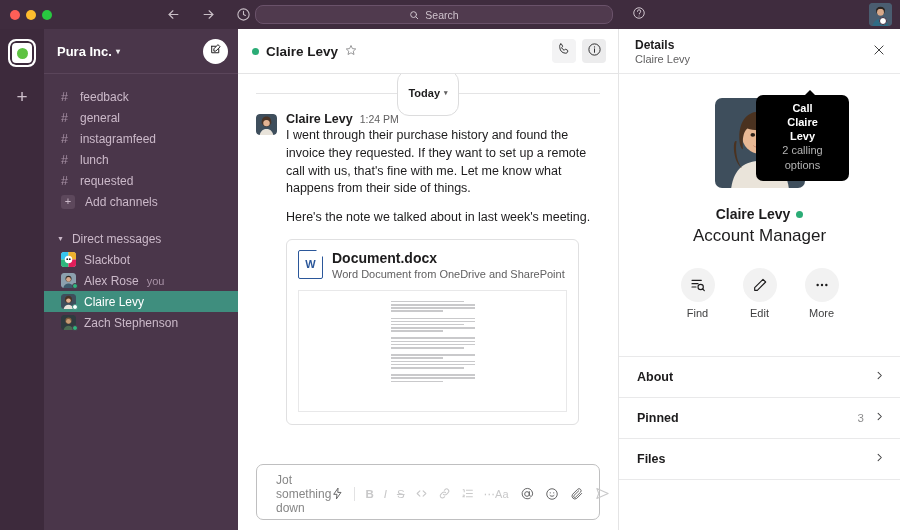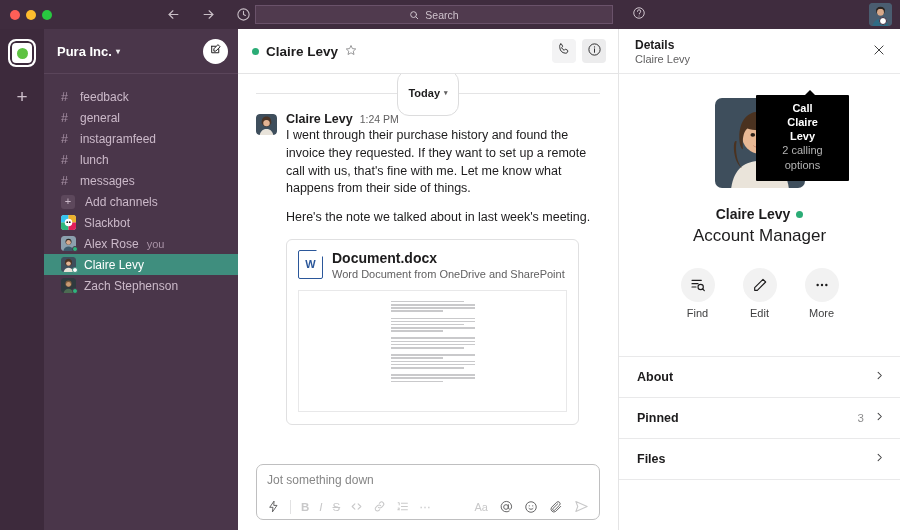--- a/index.html
+++ b/index.html
@@ -18,21 +18,21 @@
   }
   .traffic { display: flex; gap: 6px; padding-left: 10px; width: 150px; }
   .dot { width: 10px; height: 10px; border-radius: 50%; }
   .dot.red { background: #ff5f57; }
   .dot.yellow { background: #febc2e; }
   .dot.green { background: #28c840; }
   .nav-icons { display: flex; align-items: center; gap: 20px; margin-left: 16px; }
   .nav-ic { color: #d8cfd6; opacity: .9; display: flex; align-items: center; }
   .searchbox {
     position: absolute; left: 255px; width: 358px; height: 19px;
-    background: #503a4e; border: 1px solid #6a526a; border-radius: 0;
+    background: #503a4e; border: 1px solid #6a526a; border-radius: 8px;
     display: flex; align-items: center; justify-content: center; gap: 6px;
   }
   .searchbox .lbl { color: #cfc3cd; font-size: 10.5px; }
   .help-ic { position: absolute; left: 632px; color: #d8cfd6; }
   .top-avatar {
     position: absolute; right: 8px; top: 3px; width: 23px; height: 23px;
     border-radius: 4px; overflow: hidden; background: #47596b; position: absolute;
   }
   .top-avatar .face { width: 100%; height: 100%; display: block; }
   .presence-top {
@@ -115,21 +115,21 @@
   .hdr-actions { display: flex; gap: 6px; align-items: center; }
   .hdr-btn {
     width: 24px; height: 24px; border-radius: 4px; display: flex;
     align-items: center; justify-content: center; cursor: pointer; color: #2f2f30;
   }
   .hdr-btn.active { background: #ececed; }
   .hdr-btn.hl { background: #f3f3f4; }
 
   .tooltip {
     position: absolute; top: 66px; left: 518px; width: 93px;
-    background: #000; border-radius: 1px; padding: 7px 20px 8px; z-index: 30;
+    background: #000; border-radius: 7px; padding: 7px 20px 8px; z-index: 30;
     text-align: center;
   }
   .tooltip:before {
     content: ""; position: absolute; top: -5px; left: 48px;
     border-left: 6px solid transparent; border-right: 6px solid transparent;
     border-bottom: 6px solid #000;
   }
   .tooltip .t1 { color: #fff; font-size: 11px; font-weight: bold; line-height: 1.25; }
   .tooltip .t2 { color: #b3b3b3; font-size: 11px; line-height: 1.35; }
 
@@ -178,22 +178,22 @@
   }
   .page { width: 84px; }
   .page .ln { height: 1.6px; background: #c9c9cb; margin-bottom: 1.6px; }
   .page .ln.s { width: 62%; }
   .page .ln.m { width: 88%; }
   .page .sp { height: 4px; }
 
   .composer-wrap { padding: 0 18px 10px; }
   .composer {
     border: 1px solid #bfbfc0; border-radius: 7px; height: 56px;
-    display: flex; flex-direction: column; justify-content: space-between;
-    padding: 8px 10px 5px;
+    display: flex; flex-direction: row; justify-content: space-between;
+    padding: 8px 19px 5px;
     margin-top: 32px;
   }
   .cph { font-size: 12px; color: #868686; }
   .ctools { display: flex; align-items: center; justify-content: space-between; }
   .cleft { display: flex; align-items: center; gap: 10px; }
   .cright { display: flex; align-items: center; gap: 11px; }
   .ti { color: #c8c8c9; font-size: 11.5px; display: flex; align-items: center; }
   .ti.dark { color: #5a5a5b; }
   .vbar { width: 1px; height: 14px; background: #e2e2e3; }
 
@@ -324,27 +324,31 @@
         <div class="ch-row">
           <span class="hash">#</span>
           <span>instagramfeed</span>
         </div>
         <div class="ch-row">
           <span class="hash">#</span>
           <span>lunch</span>
         </div>
         <div class="ch-row">
           <span class="hash">#</span>
-          <span>messages</span>
+          <span>requested</span>
         </div>
         <div class="ch-row add">
           <span class="plusbox">+</span>
           <span>Add channels</span>
         </div>
 
+        <div class="sec-title">
+          <span class="caret">▼</span>
+          <span>Direct messages</span>
+        </div>
 
         <div class="dm-row">
           <span class="av">
             <svg class="img" viewBox="0 0 20 20">
               <rect width="20" height="20" rx="3" fill="#e8e8e8"></rect>
               <path d="M0 0h10v10H0z" fill="#36c5f0"></path>
                 <path d="M10 0h10v10H10z" fill="#ecb22e"></path>
               <path d="M0 10h10v10H0z" fill="#2eb67d"></path>
                 <path d="M10 10h10v10H10z" fill="#e01e5a"></path>
               <circle cx="10" cy="10" r="5" fill="#fff"></circle>

